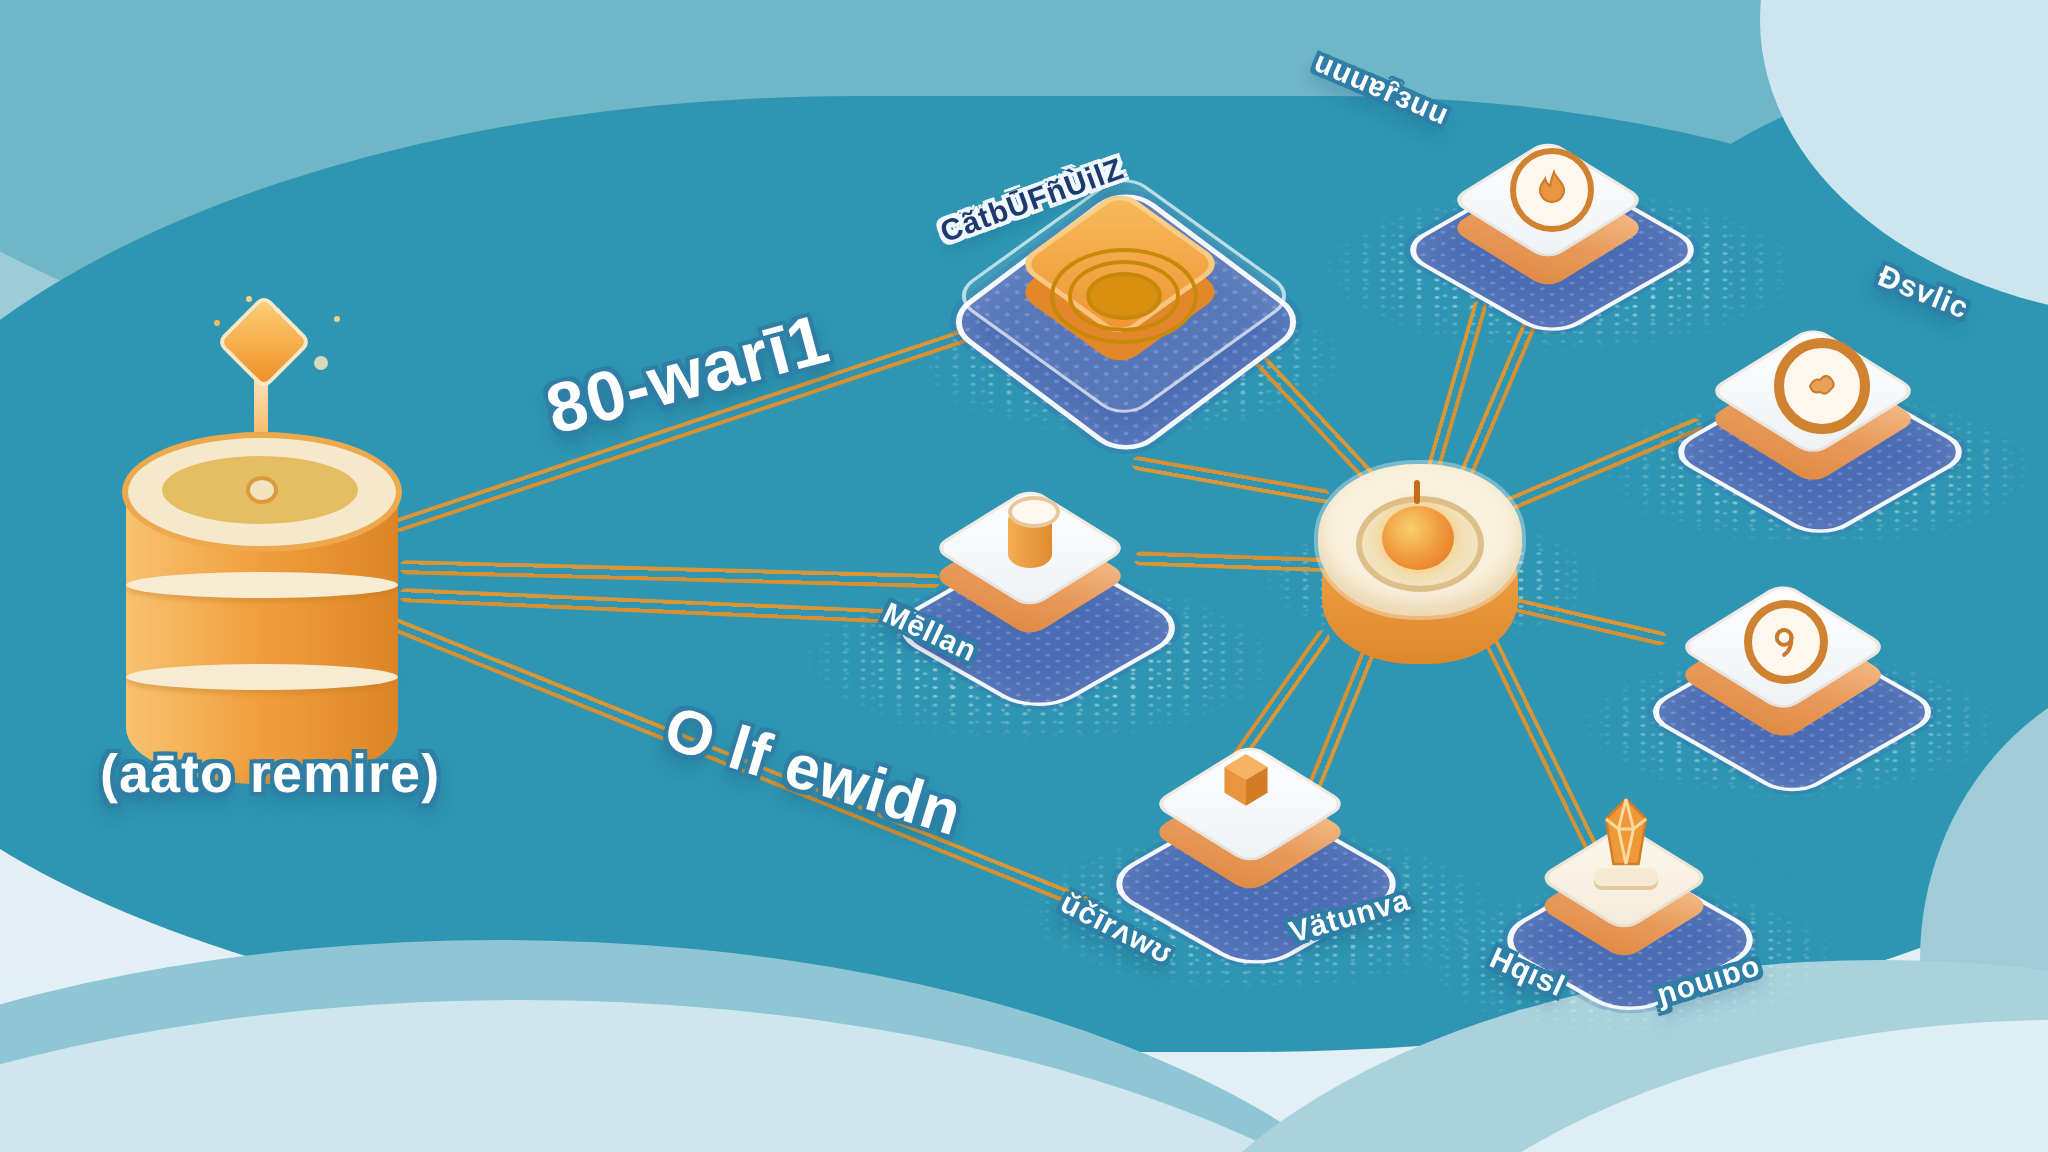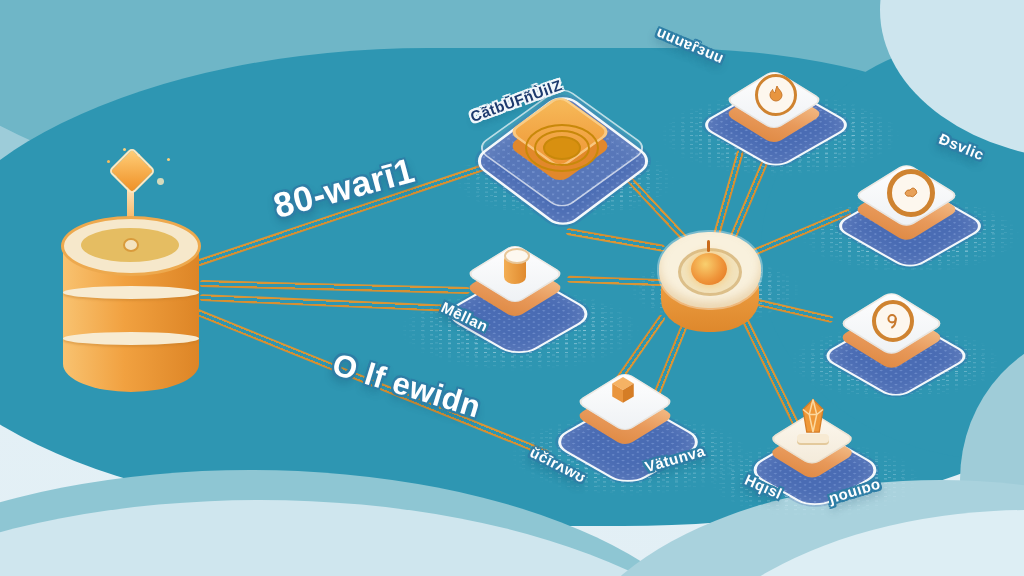--- a/index.html
+++ b/index.html
@@ -134,20 +134,21 @@
     <div class="sparkles" style="left:66px;top:14px;"></div>
     <div class="db-stem" style="left:64px;top:18px;width:7px;height:58px;"></div>
     <div class="db-head" style="left:52px;top:-4px;width:30px;height:30px;"></div>
     <div class="db-body" style="left:0;top:86px;width:136px;height:148px;"></div>
     <div class="db-stripe" style="left:0;top:128px;width:136px;height:13px;"></div>
     <div class="db-stripe" style="left:0;top:174px;width:136px;height:13px;"></div>
     <div class="db-top" style="left:-2px;top:58px;width:134px;height:54px;"></div>
     <div class="db-top-inner" style="left:18px;top:70px;width:98px;height:34px;"></div>
     <div class="db-knob" style="left:60px;top:80px;width:12px;height:10px;"></div>
   </div>
+  <div class="cap" style="left:50px;top:372px;font-size:27px;">(aāto remire)</div>
 
   <div class="cap" style="left:272px;top:168px;font-size:35px;transform:rotate(-15deg);">80-warī1</div>
   <div class="cap" style="left:330px;top:368px;font-size:31px;transform:rotate(17deg);">O lf ewidn</div>
 
   <div>
     <div class="iso platform" style="left:497px;top:95px;width:126px;height:126px;--sy:.75;transform:scaleY(.75) rotate(45deg);"></div>
     <div class="iso gem-rim" style="left:500px;top:86px;width:120px;height:120px;transform:scaleY(.72) rotate(45deg);"></div>
     <div class="iso gem-side" style="left:523px;top:109px;width:74px;height:74px;transform:scaleY(.72) rotate(45deg);"></div>
     <div class="iso gem-top" style="left:523px;top:95px;width:74px;height:74px;transform:scaleY(.72) rotate(45deg);"></div>
     <div class="ring" style="left:525px;top:124px;width:70px;height:44px;"></div>

